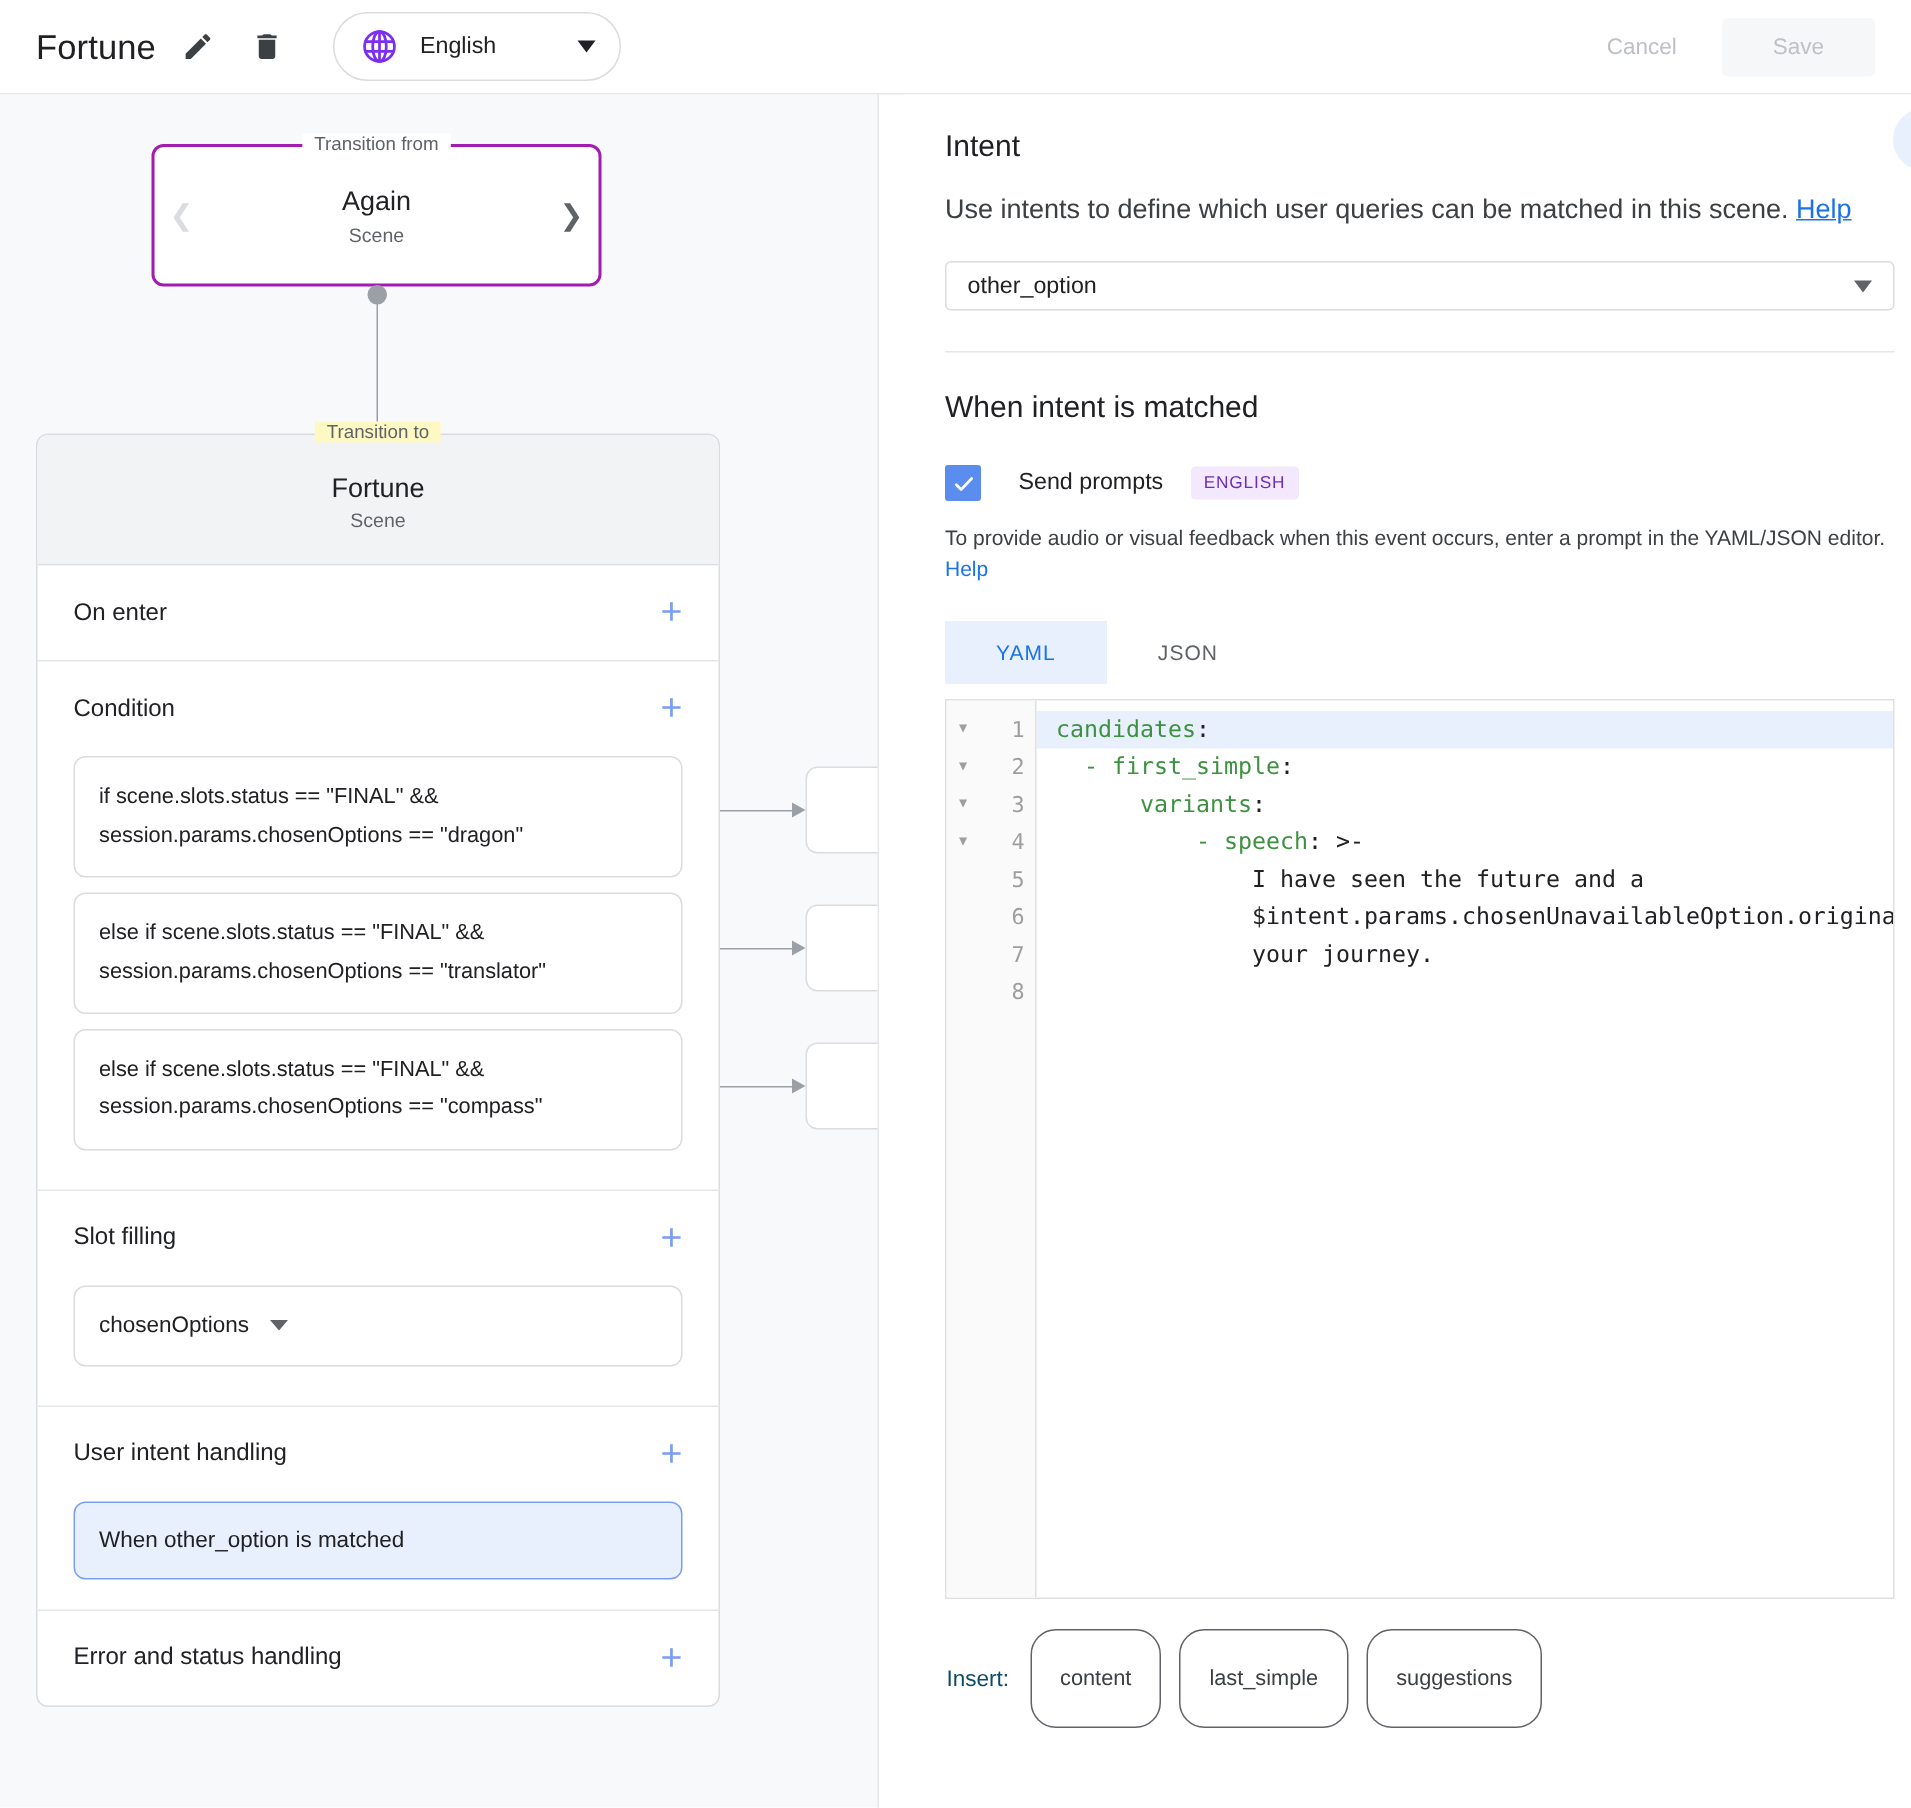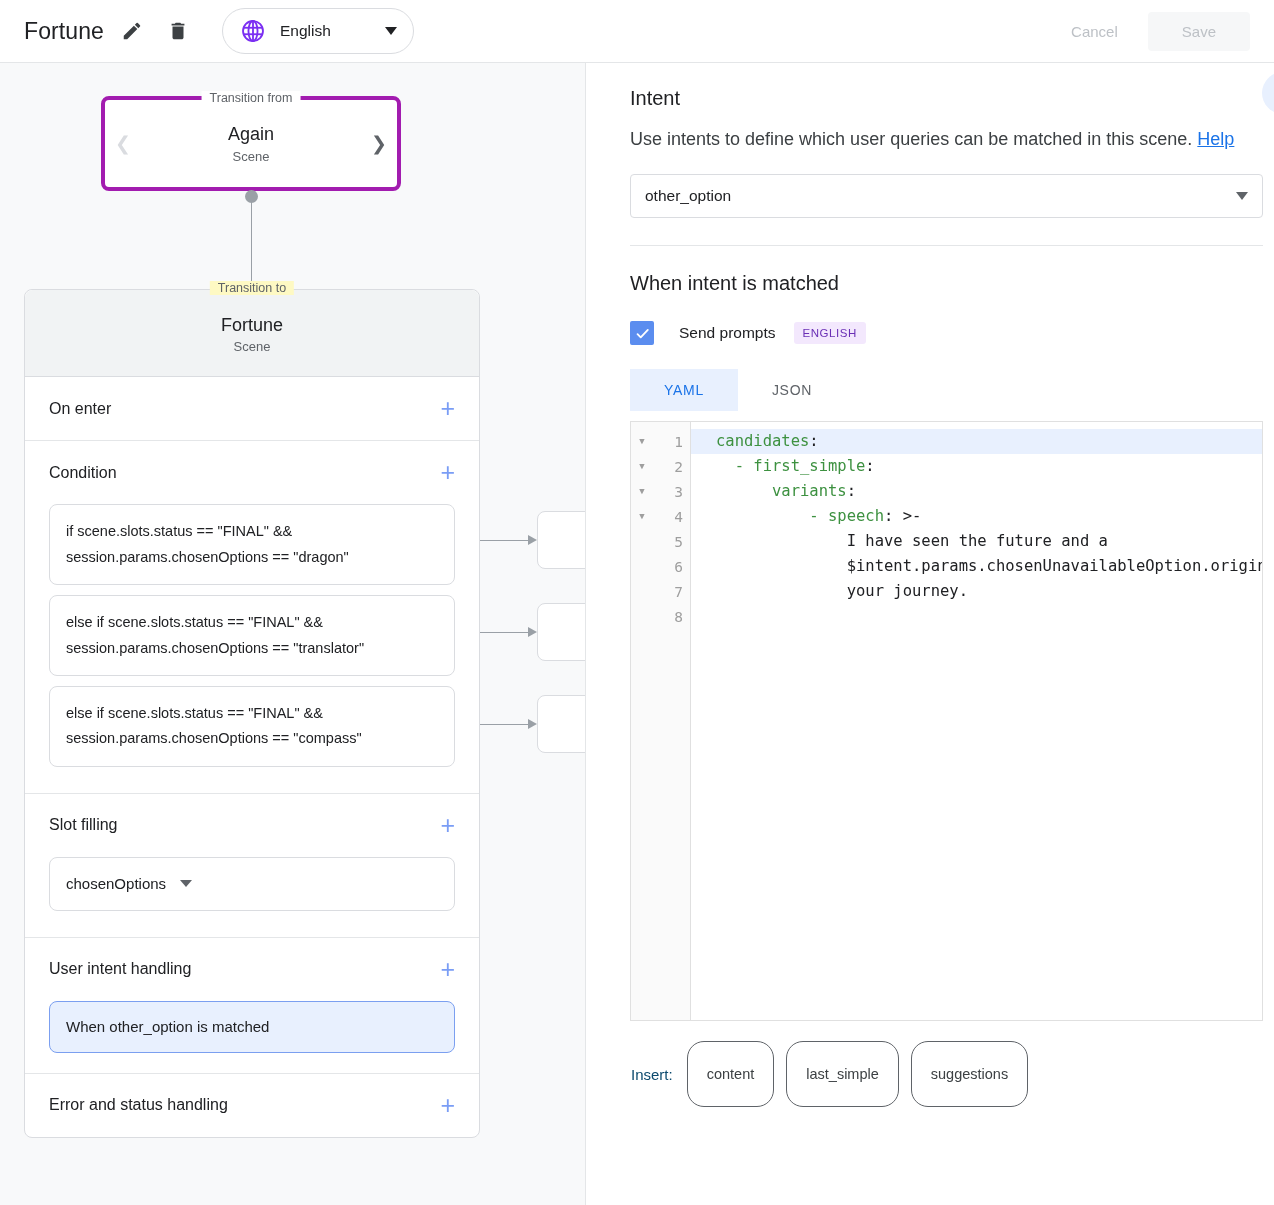--- a/index.html
+++ b/index.html
@@ -67,21 +67,21 @@
     width: 687px; height: 1142px;
     background: #ffffff;
     overflow: hidden;
   }
 
   
   .transition-from {
     position: absolute; left: 101px; top: 33px;
     width: 300px; height: 95px;
     background: #ffffff;
-    border: 4px solid #a21caf; border-radius: 8px;
+    border: 2px solid #a21caf; border-radius: 8px;
     display: flex; align-items: center;
   }
   .legend {
     position: absolute; top: -9px; left: 50%; transform: translateX(-50%);
     background: #fef9c3; padding: 0 8px;
     font-size: 12.5px; color: #5f6368; white-space: nowrap;
   }
   .legend-on-white { background: #fff; }
   .nav-arrow {
     width: 36px; display: flex; align-items: center; justify-content: center;
@@ -179,21 +179,21 @@
 
   
   .intent-section { padding: 24px 27px 0 27px; position: relative; }
   .rp-h2 { font-size: 20px; color: #202124; font-weight: 400; }
   .rp-desc {
     font-size: 18px; color: #3c4043; margin-top: 17px; line-height: 1.4;
   }
   .lnk { color: #1a73e8; text-decoration: underline; cursor: pointer; }
   .lnk-plain { color: #1a73e8; text-decoration: none; cursor: pointer; }
   .select-box {
-    margin-top: 22px; height: 44px;
+    margin-top: 22px; height: 33px;
     border: 1px solid #dadce0; border-radius: 4px;
     display: flex; align-items: center; padding: 0 14px;
     font-size: 15.5px; color: #202124; cursor: pointer;
   }
   .select-caret {
     margin-left: auto; width: 0; height: 0;
     border-left: 6px solid transparent; border-right: 6px solid transparent;
     border-top: 8px solid #5f6368;
   }
   .panel-expand {
@@ -257,21 +257,21 @@
     line-height: 1;
   }
   .gnum { width: 30px; text-align: right; }
   .code {
     flex: 1; padding-top: 7px; overflow: hidden;
     position: relative;
   }
   .cline {
     height: 25px; line-height: 25px; white-space: pre;
     font-family: "DejaVu Sans Mono", monospace; font-size: 15.5px;
-    color: #202124; padding-left: 25px;
+    color: #202124; padding-left: 13px;
   }
   .cline.hl { background: #e8f0fe; }
   .yk { color: #3d9140; }
   .insert-row {
     display: flex; align-items: center; margin-top: 20px;
     padding-left: 1px;
   }
   .insert-label { font-size: 15px; color: #0c4a6e; margin-right: 14px; }
   .chip {
     border: 1px solid #5f6368; border-radius: 17px;
@@ -439,20 +439,24 @@
     <div class="cb-row">
       <span class="cbox checked">
         <svg width="17" height="17" viewBox="0 0 24 24" aria-hidden="true">
           <path d="M5 13l4.5 4.5L19.5 7" fill="none" stroke="#ffffff" stroke-width="2.6" stroke-linecap="round" stroke-linejoin="round"></path>
         </svg>
       </span>
       <span class="cb-label">Send prompts</span>
       <span class="badge">ENGLISH</span>
     </div>
 
+    <div class="prompt-desc">
+      <span>To provide audio or visual feedback when this event occurs, enter a prompt in the YAML/JSON editor.</span>
+      <a class="lnk-plain">Help</a>
+    </div>
 
     <div class="tabs">
       <div class="tab active">YAML</div>
       <div class="tab">JSON</div>
     </div>
 
     <div class="editor">
       <div class="gutter" id="gutter">
           <div class="gline">
             <span class="fold">▼</span>

